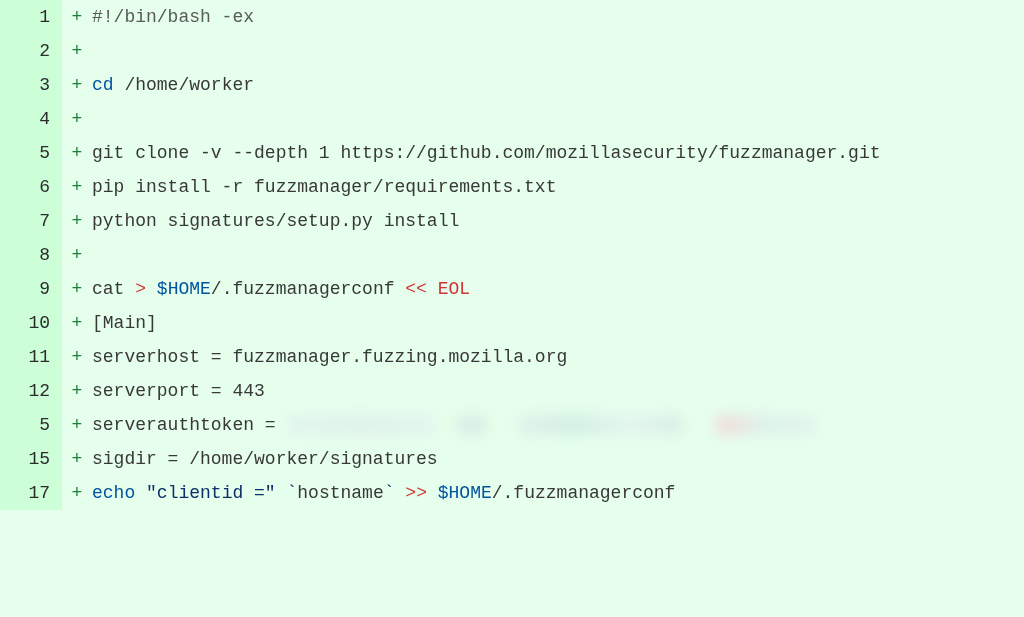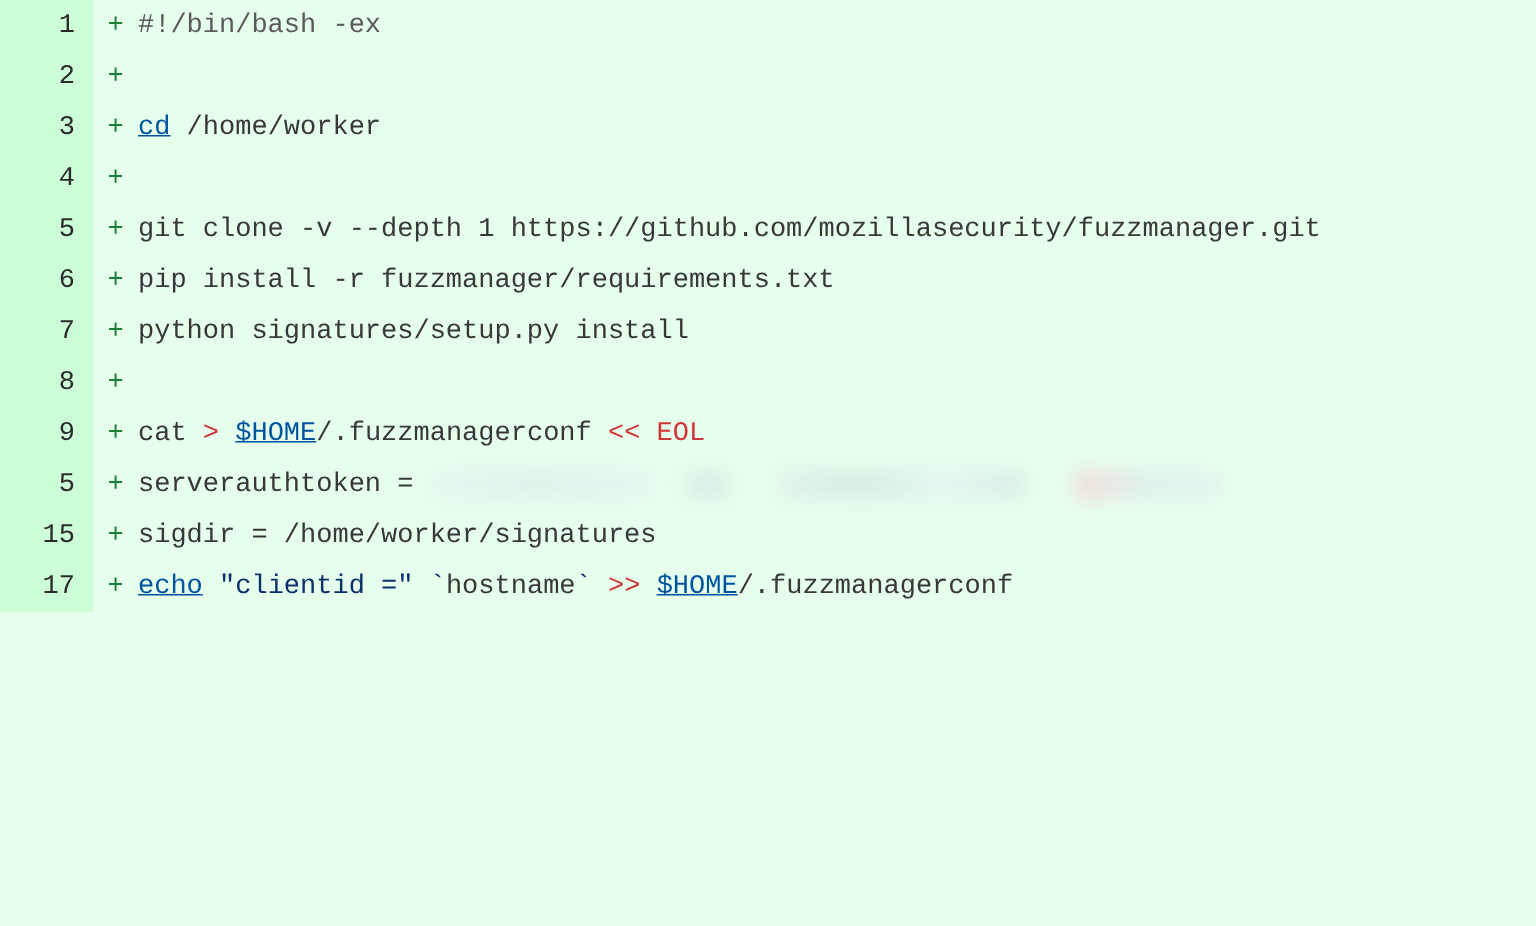--- a/index.html
+++ b/index.html
@@ -37,21 +37,21 @@
       font-weight: 400;
     }
     .code {
       display: table-cell;
       padding: 7px 4px 7px 0;
       color: #383838;
       background: #e6ffec;
       white-space: pre;
       vertical-align: top;
     }
-    .c-teal  { color: #00549e; text-decoration: underline; }
+    .c-teal  { color: #00549e; }
     .c-red   { color: #d13438; }
     .c-navy  { color: #0a2f6b; }
     .c-gray  { color: #5a5a5a; }
     .redacted {
       display: inline-block;
       height: 1.1em;
       filter: blur(7px);
       vertical-align: text-bottom;
       border-radius: 2px;
     }
@@ -103,20 +103,35 @@
       <div class="lineno">8</div>
       <div class="gutter">+</div>
       <div class="code"></div>
     </div>
     <div class="row">
       <div class="lineno">9</div>
       <div class="gutter">+</div>
       <div class="code"><span>cat </span><span class="c-red">&gt;</span><span> </span><span class="c-teal">$HOME</span><span>/.fuzzmanagerconf </span><span class="c-red">&lt;&lt;</span><span> </span><span class="c-red">EOL</span></div>
     </div>
     <div class="row">
+      <div class="lineno">10</div>
+      <div class="gutter">+</div>
+      <div class="code"><span>[Main]</span></div>
+    </div>
+    <div class="row">
+      <div class="lineno">11</div>
+      <div class="gutter">+</div>
+      <div class="code"><span>serverhost = fuzzmanager.fuzzing.mozilla.org</span></div>
+    </div>
+    <div class="row">
+      <div class="lineno">12</div>
+      <div class="gutter">+</div>
+      <div class="code"><span>serverport = 443</span></div>
+    </div>
+    <div class="row">
       <div class="lineno">5</div>
       <div class="gutter">+</div>
       <div class="code"><span>serverauthtoken = </span><span class="redacted b1"></span><span>  </span><span class="redacted b2"></span><span>   </span><span class="redacted b3"></span><span>   </span><span class="redacted b4"></span></div>
     </div>
     <div class="row">
       <div class="lineno">15</div>
       <div class="gutter">+</div>
       <div class="code"><span>sigdir = /home/worker/signatures</span></div>
     </div>
     <div class="row">

